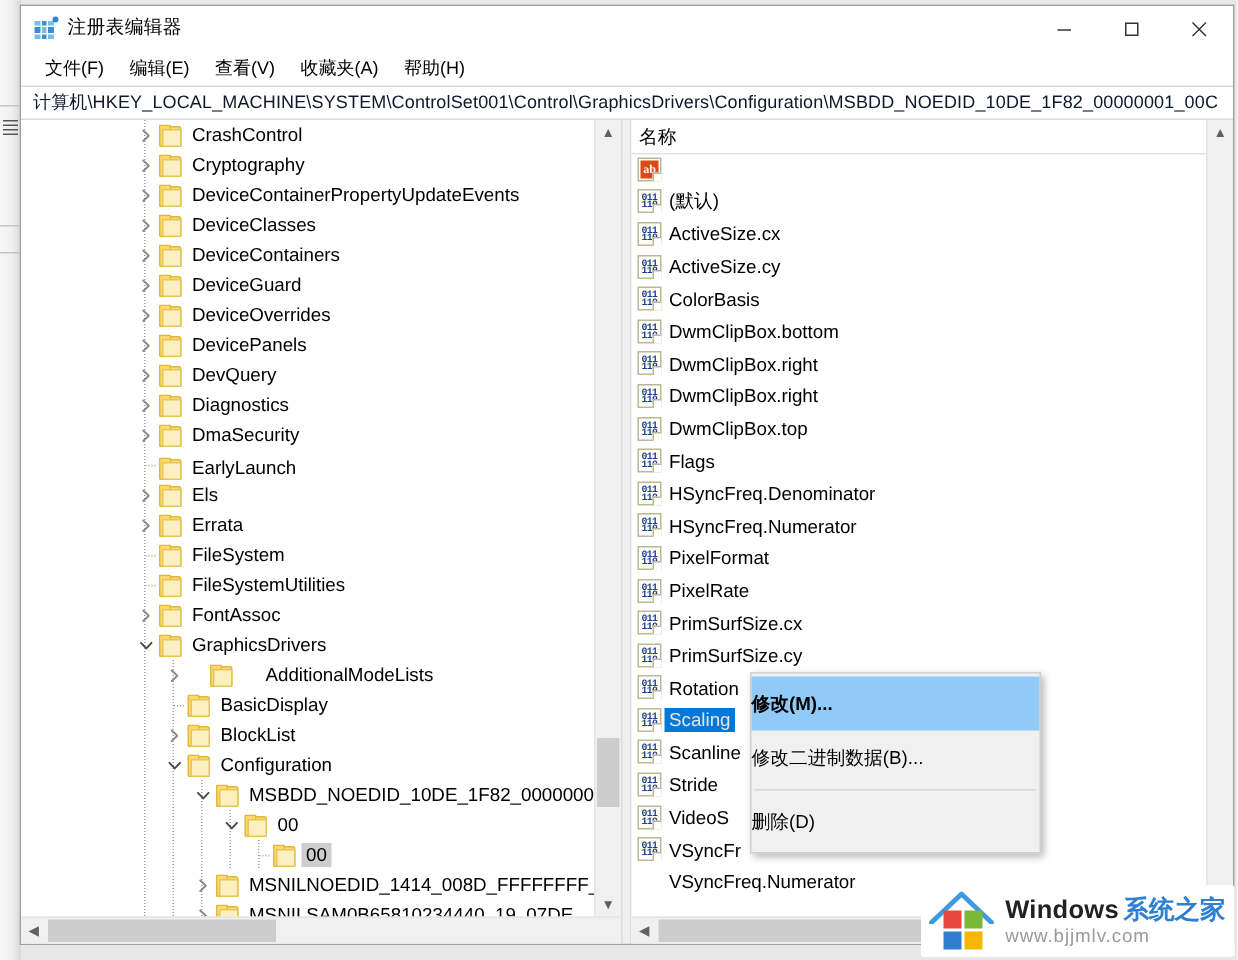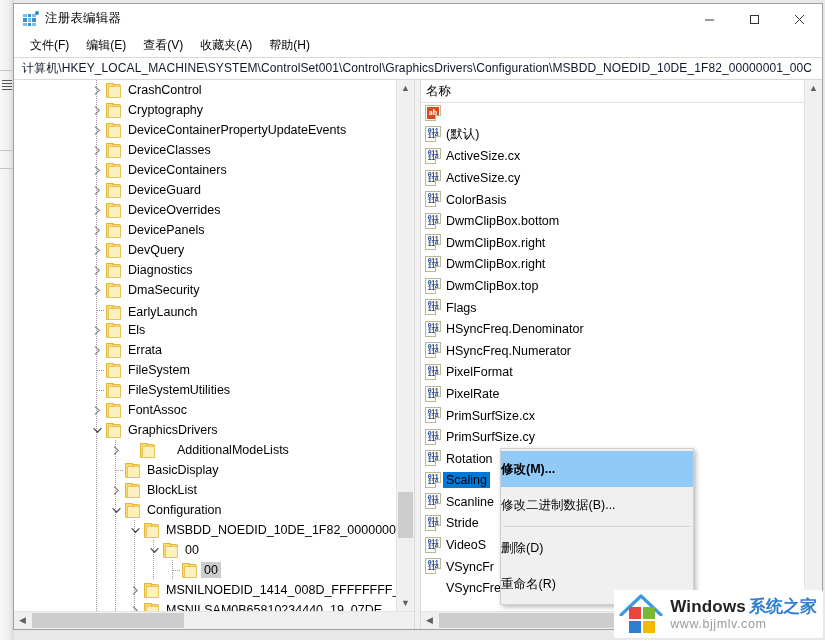--- a/index.html
+++ b/index.html
@@ -174,21 +174,21 @@
   .vl-col.type { left: 393px; width: 30px; }
   .vl-body {
     position: absolute; left: 0; top: 22px; right: 17px; bottom: 17px;
     overflow: hidden;
   }
   .vrow {
     height: 21.6px; display: flex; align-items: center; position: relative;
     font-size: 12.5px; color: #000; white-space: nowrap;
   }
   .vrow .vname { padding: 1px 3px; margin-left: 2px; margin-top: 44px; }
-  .vrow.selected .vname { background: #0078d7; color: #000000; }
+  .vrow.selected .vname { background: #0078d7; color: #e5e5e5; }
   .vicon {
     width: 16px; height: 16px; margin-left: 4px; flex: 0 0 16px; position: relative;
     background: #fdfdf4; border: 1px solid #b9b99a;
     box-sizing: border-box;
   }
   .vicon.str { }
   .vicon.str .ab {
     position: absolute; left: 1px; top: 1px; right: 1px; bottom: 1px;
     background: #d94a18; color: #fff; font-size: 8px; font-weight: bold;
     display: flex; align-items: center; justify-content: center;
@@ -1058,21 +1058,20 @@
         </div>
         <div class="sb-corner"></div>
       </div>
     </div>
 
     <div class="ctxmenu" id="ctxmenu">
         <div class="ctxitem hi bold">修改(M)...</div>
         <div class="ctxitem">修改二进制数据(B)...</div>
         <div class="ctxsep"></div>
         <div class="ctxitem">删除(D)</div>
-        <div class="ctxitem">重命名(R)</div>
       </div>
 
   </div>
 
   <div class="watermark">
     <div class="wm-logo">
       <svg class="wm-roof" viewBox="0 0 44 22">
         <path d="M2 21 L22 2 L42 21" fill="none" stroke="#3e9ae0" stroke-width="3.2" stroke-linecap="round" stroke-linejoin="round"></path>
       </svg>
       <div class="wm-win">

